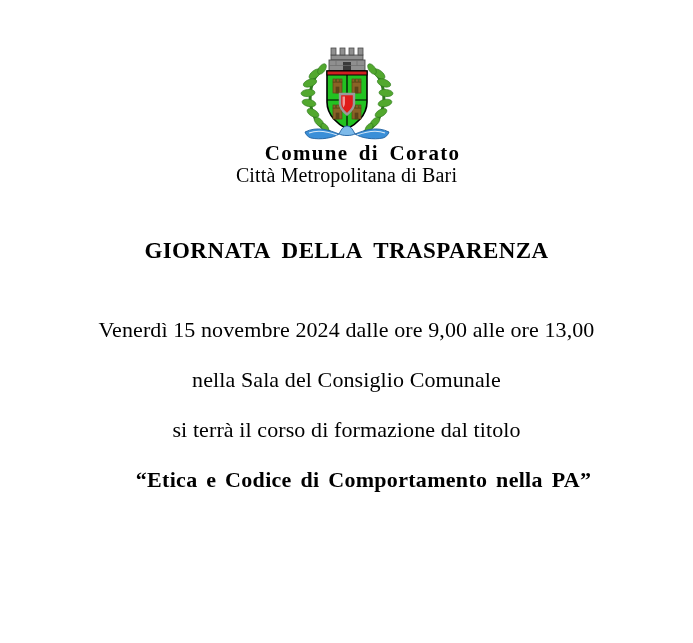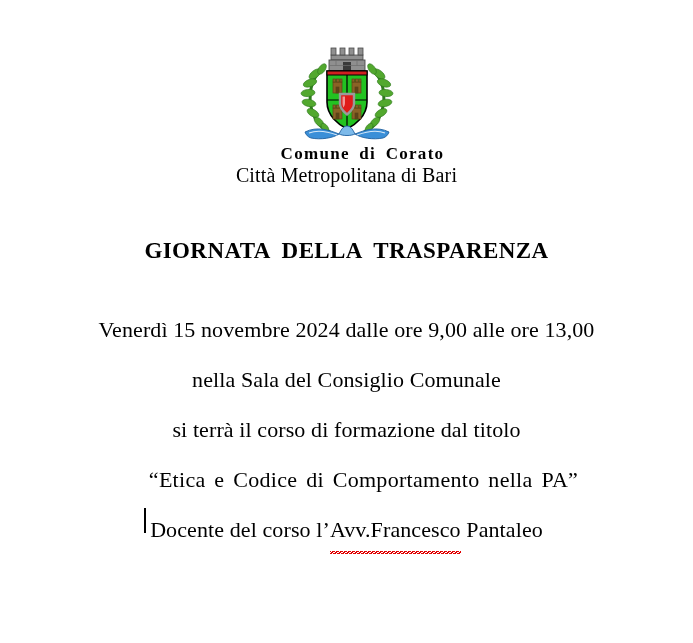--- a/index.html
+++ b/index.html
@@ -43,21 +43,21 @@
 
   
   .header-block {
     position: absolute;
     left: 0;
     right: 0;
     top: 143px;
     text-align: center;
   }
   .comune-line {
-    font-size: 17px;
+    font-size: 21px;
     font-weight: bold;
     letter-spacing: 1.3px;
     word-spacing: 4px;
     line-height: 21px;
     padding-left: 32px;
   }
   .citta-line {
     font-size: 20px;
     font-weight: normal;
     letter-spacing: 0.15px;
@@ -89,21 +89,21 @@
   }
   .body-line {
     font-size: 22px;
     line-height: 50px;
     height: 50px;
     letter-spacing: 0.1px;
     position: relative;
     white-space: nowrap;
   }
   .body-line.bold {
-    font-weight: normal;
+    font-weight: bold;
     letter-spacing: 0.3px;
     word-spacing: 3px;
     margin-left: 34px;
   }
   .body-line.regular {
     font-weight: normal;
   }
 
   
   .line-inner {
@@ -252,22 +252,17 @@
   <div class="body-block">
 
     <div class="body-line regular">Venerdì 15 novembre 2024 dalle ore 9,00 alle ore 13,00</div>
 
     <div class="body-line regular">nella Sala del Consiglio Comunale</div>
 
     <div class="body-line regular">si terrà il corso di formazione dal titolo</div>
 
     <div class="body-line bold">“Etica e Codice di Comportamento nella PA”</div>
 
-    <div class="body-line regular">
-      <span class="line-inner">
-        <span class="caret"></span><span>Docente del corso l’</span><span class="misspelled">Avv.Francesco</span><span> Pantaleo</span>
-      </span>
-    </div>
 
 
   </div>
 
 </div>
 
 </body></html>

